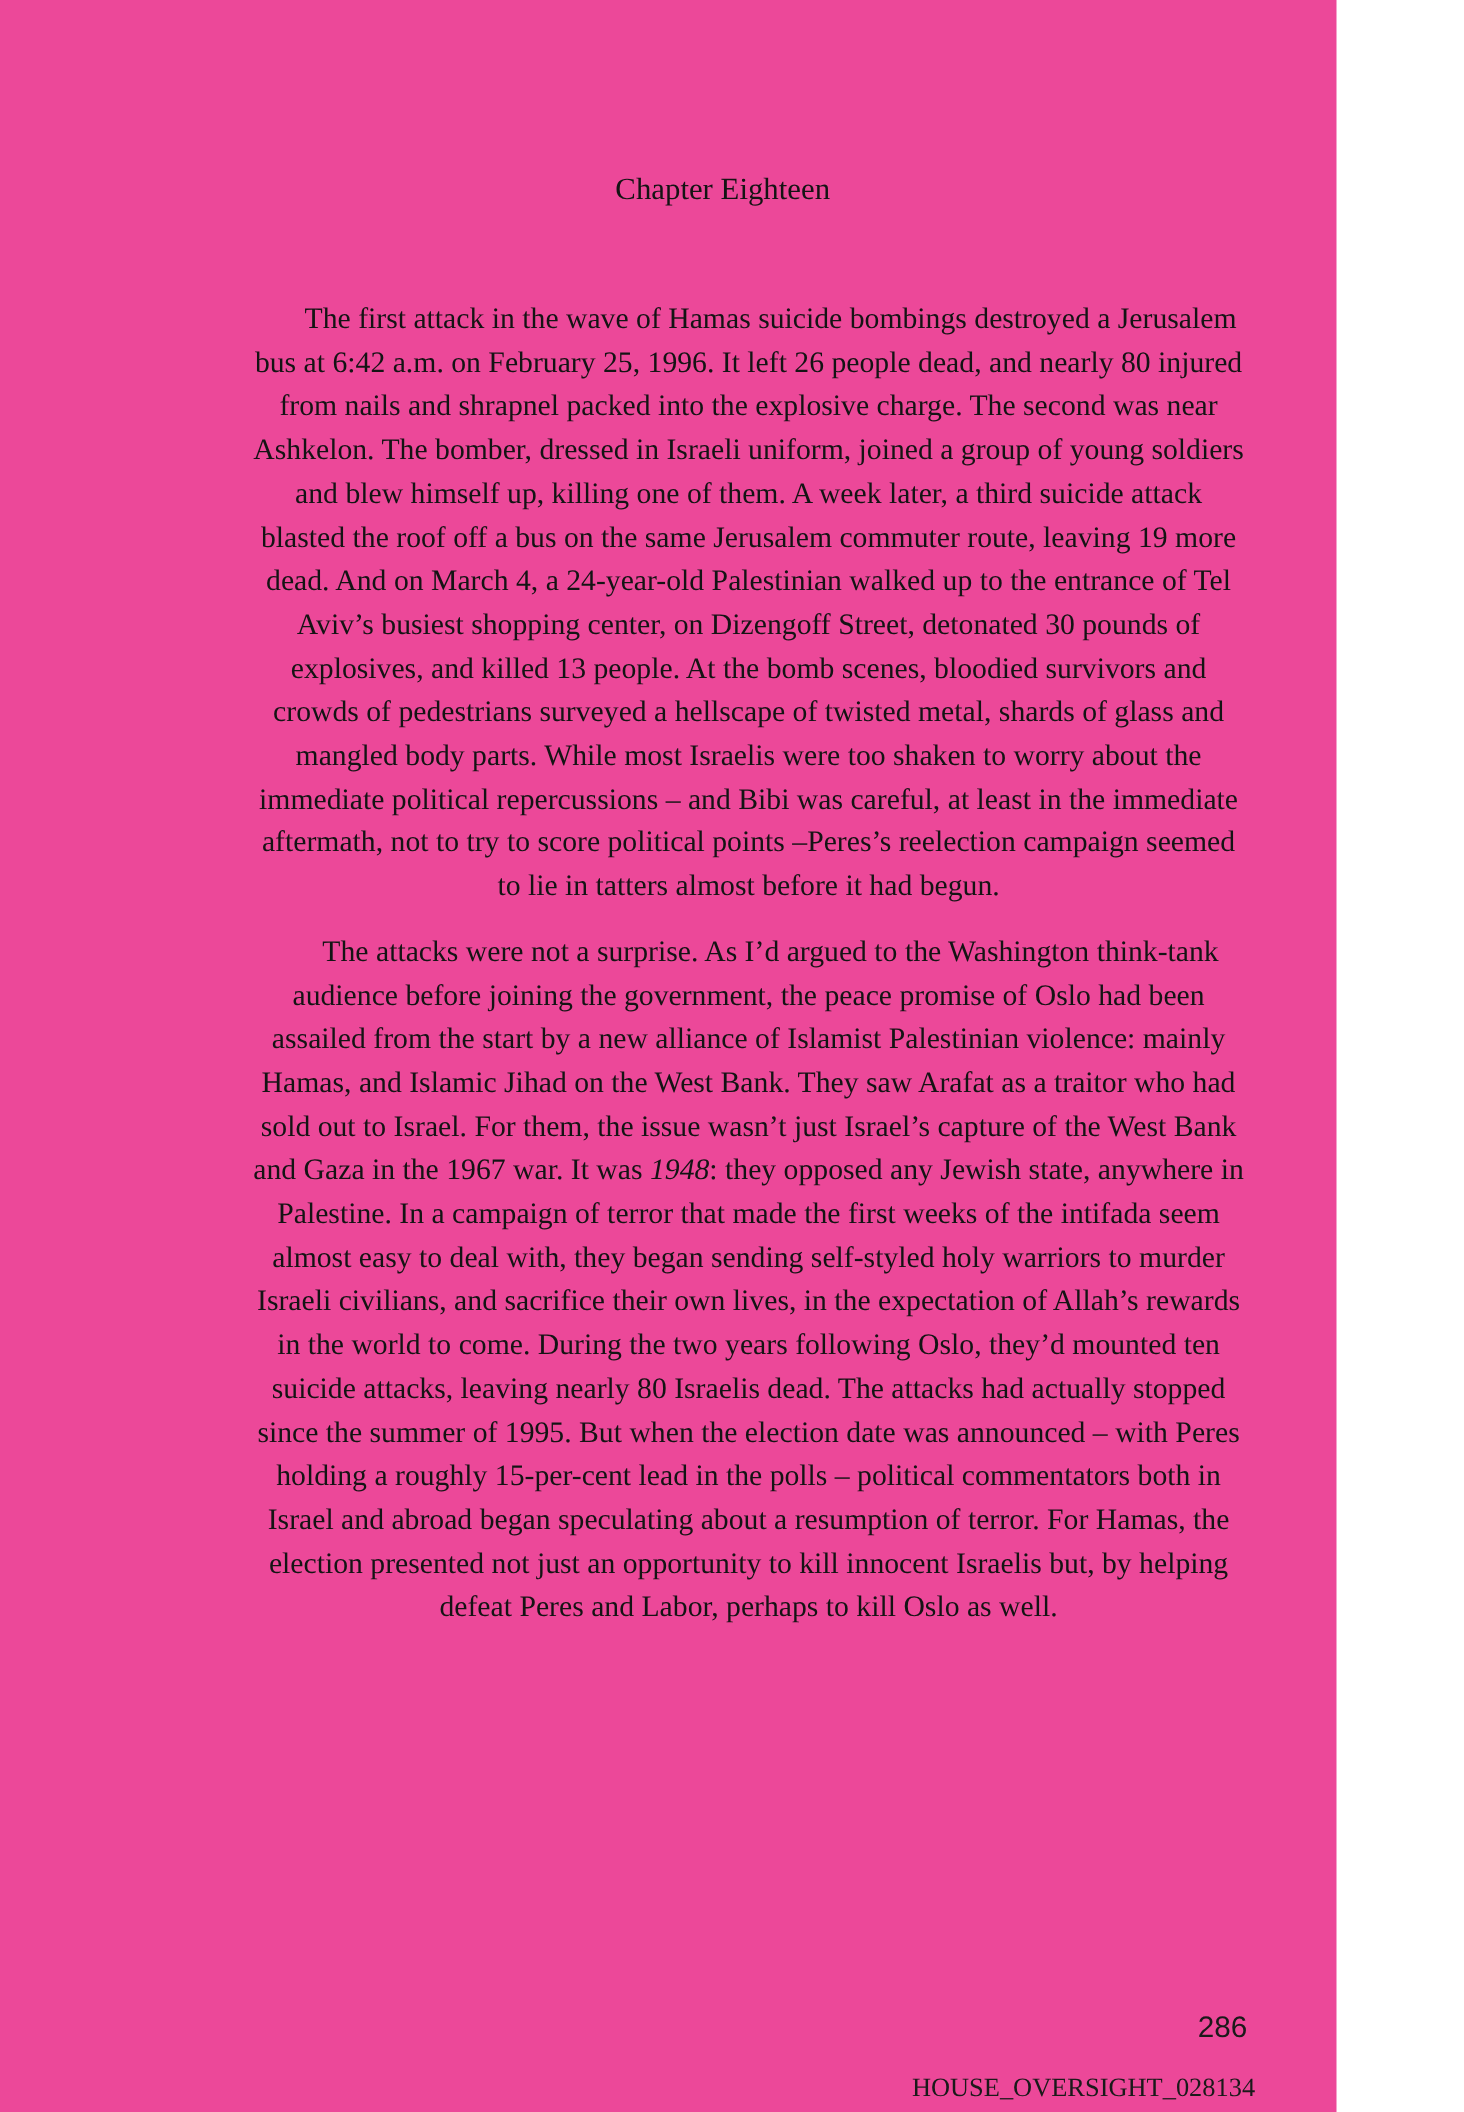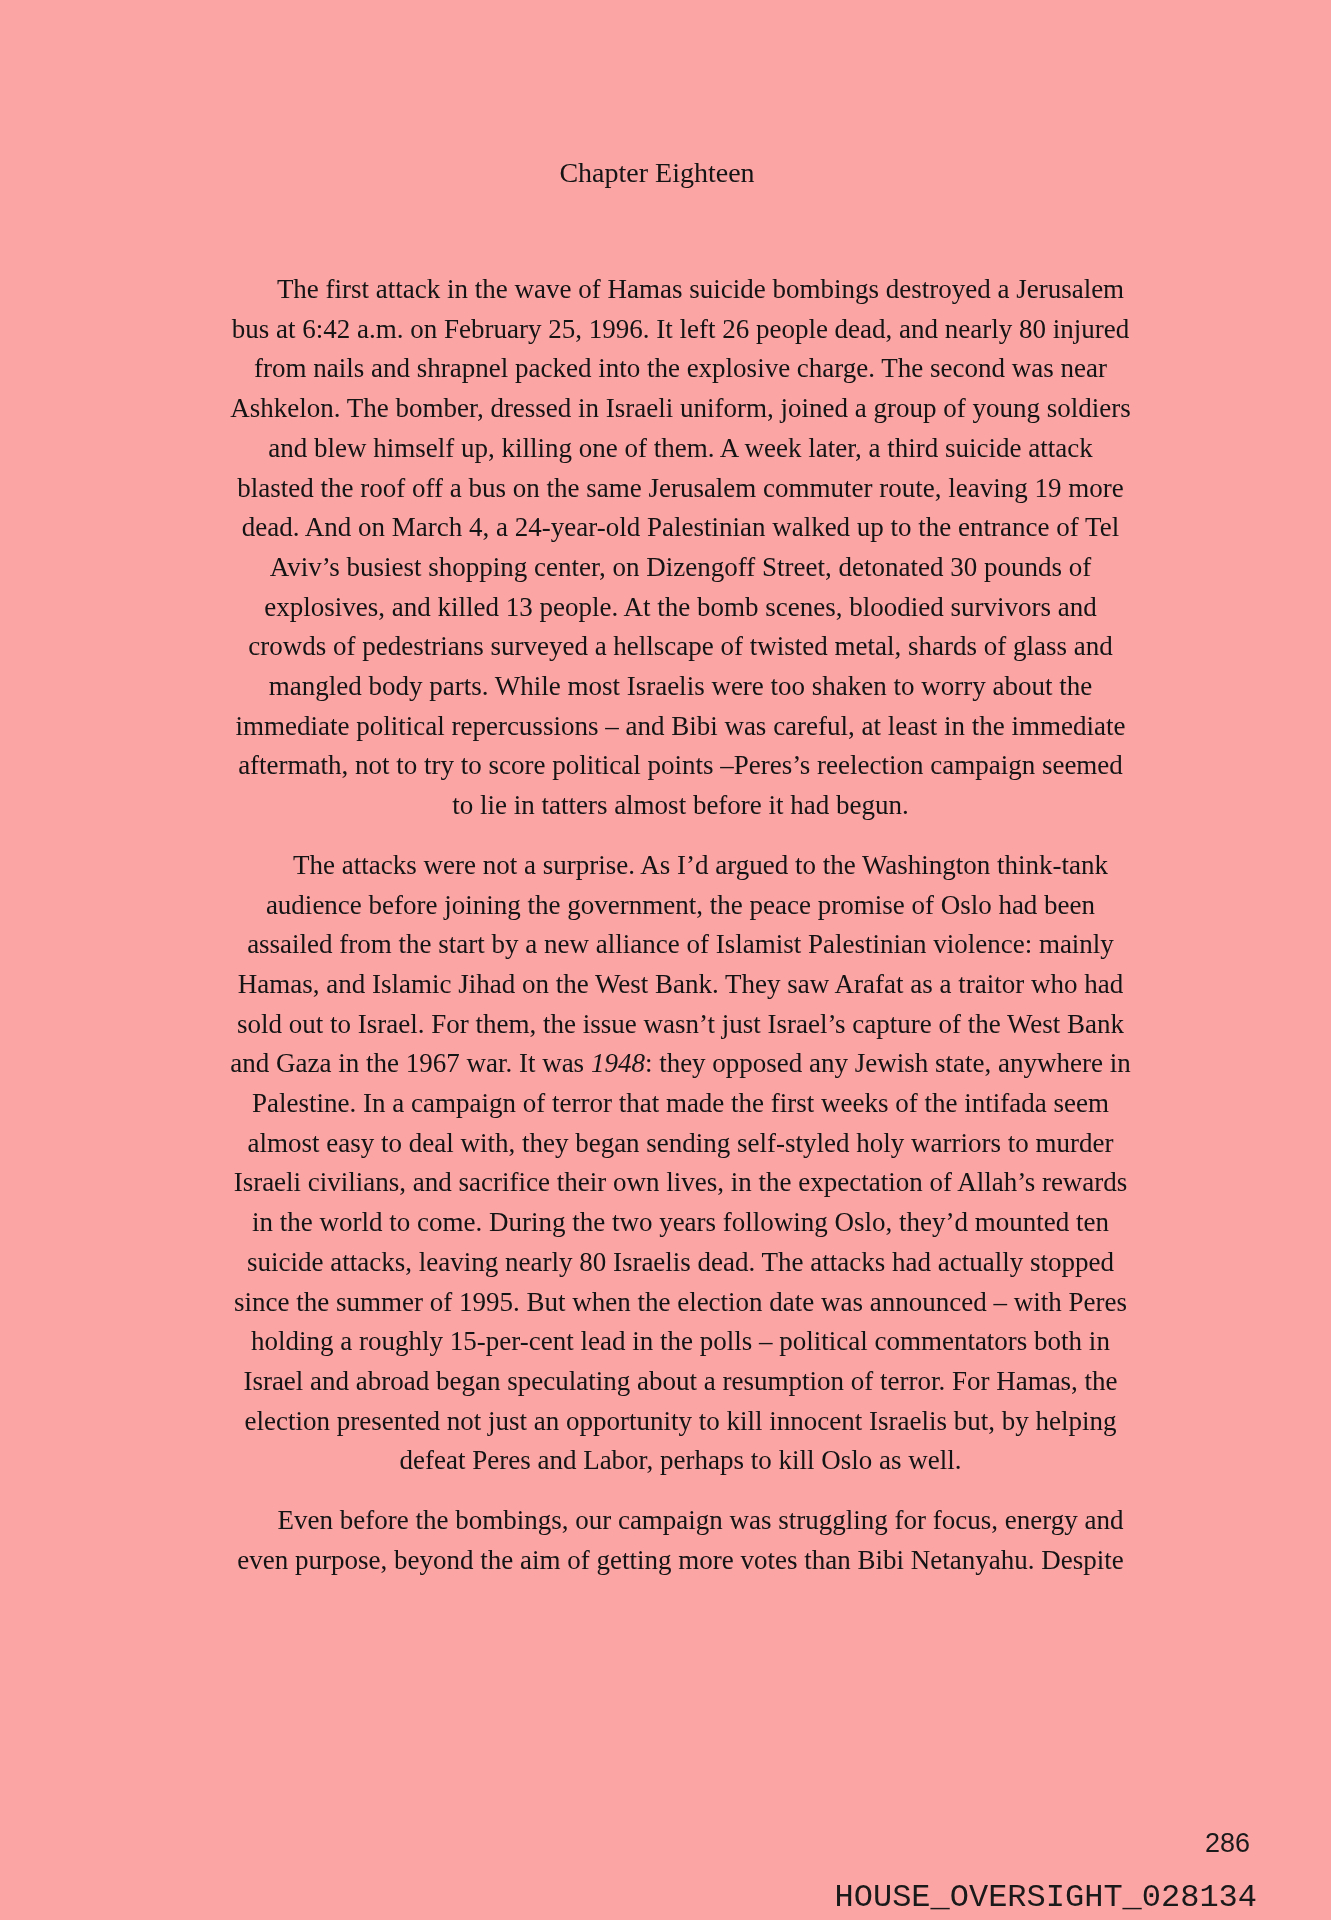--- a/index.html
+++ b/index.html
@@ -2,23 +2,23 @@
 <html><head>
 <meta charset="utf-8">
 <style>
   html, body {
     margin: 0;
     padding: 0;
     background: #ffffff;
   }
   .page {
     position: relative;
-    width: 1331px;
+    width: 1215px;
     height: 1920px;
-    background: #fca5a5;
+    background: #ec4899;
     overflow: hidden;
     font-family: "Liberation Serif", serif;
     color: #141414;
   }
   .chapter-title {
     position: absolute;
     top: 156px;
     left: 123px;
     width: 1068px;
     text-align: center;
@@ -46,36 +46,35 @@
     font-family: "Liberation Sans", sans-serif;
     font-size: 27px;
     line-height: 30px;
     color: #1a1a1a;
     margin-left: 14px;
   }
   .footer-stamp {
     position: absolute;
     top: 1883px;
     right: 74px;
-    font-family: Liberation Mono, monospace;
-    font-size: 32px;
+    font-family: Liberation Serif, serif;
+    font-size: 24px;
     line-height: 30px;
     color: #1a1a1a;
   }
 </style>
 </head>
 <body>
 
 <div class="page">
 
   <div class="chapter-title">Chapter Eighteen</div>
 
   <div class="text-block">
       <p class="para"><span>The first attack in the wave of Hamas suicide bombings destroyed a Jerusalem</span><br><span>bus at 6:42 a.m. on February 25, 1996. It left 26 people dead, and nearly 80 injured</span><br><span>from nails and shrapnel packed into the explosive charge. The second was near</span><br><span>Ashkelon. The bomber, dressed in Israeli uniform, joined a group of young soldiers</span><br><span>and blew himself up, killing one of them. A week later, a third suicide attack</span><br><span>blasted the roof off a bus on the same Jerusalem commuter route, leaving 19 more</span><br><span>dead. And on March 4, a 24-year-old Palestinian walked up to the entrance of Tel</span><br><span>Aviv’s busiest shopping center, on Dizengoff Street, detonated 30 pounds of</span><br><span>explosives, and killed 13 people. At the bomb scenes, bloodied survivors and</span><br><span>crowds of pedestrians surveyed a hellscape of twisted metal, shards of glass and</span><br><span>mangled body parts. While most Israelis were too shaken to worry about the</span><br><span>immediate political repercussions – and Bibi was careful, at least in the immediate</span><br><span>aftermath, not to try to score political points –Peres’s reelection campaign seemed</span><br><span>to lie in tatters almost before it had begun.</span></p>
       <p class="para"><span>The attacks were not a surprise. As I’d argued to the Washington think-tank</span><br><span>audience before joining the government, the peace promise of Oslo had been</span><br><span>assailed from the start by a new alliance of Islamist Palestinian violence: mainly</span><br><span>Hamas, and Islamic Jihad on the West Bank. They saw Arafat as a traitor who had</span><br><span>sold out to Israel. For them, the issue wasn’t just Israel’s capture of the West Bank</span><br><span>and Gaza in the 1967 war. It was </span><i>1948</i><span>: they opposed any Jewish state, anywhere in</span><br><span>Palestine. In a campaign of terror that made the first weeks of the intifada seem</span><br><span>almost easy to deal with, they began sending self-styled holy warriors to murder</span><br><span>Israeli civilians, and sacrifice their own lives, in the expectation of Allah’s rewards</span><br><span>in the world to come. During the two years following Oslo, they’d mounted ten</span><br><span>suicide attacks, leaving nearly 80 Israelis dead. The attacks had actually stopped</span><br><span>since the summer of 1995. But when the election date was announced – with Peres</span><br><span>holding a roughly 15-per-cent lead in the polls – political commentators both in</span><br><span>Israel and abroad began speculating about a resumption of terror. For Hamas, the</span><br><span>election presented not just an opportunity to kill innocent Israelis but, by helping</span><br><span>defeat Peres and Labor, perhaps to kill Oslo as well.</span></p>
-      <p class="para"><span>Even before the bombings, our campaign was struggling for focus, energy and</span><br><span>even purpose, beyond the aim of getting more votes than Bibi Netanyahu. Despite</span></p>
     </div>
 
   <div class="footer-page-number">286</div>
 
   <div class="footer-stamp">HOUSE_OVERSIGHT_028134</div>
 
 </div>
 
 </body></html>

